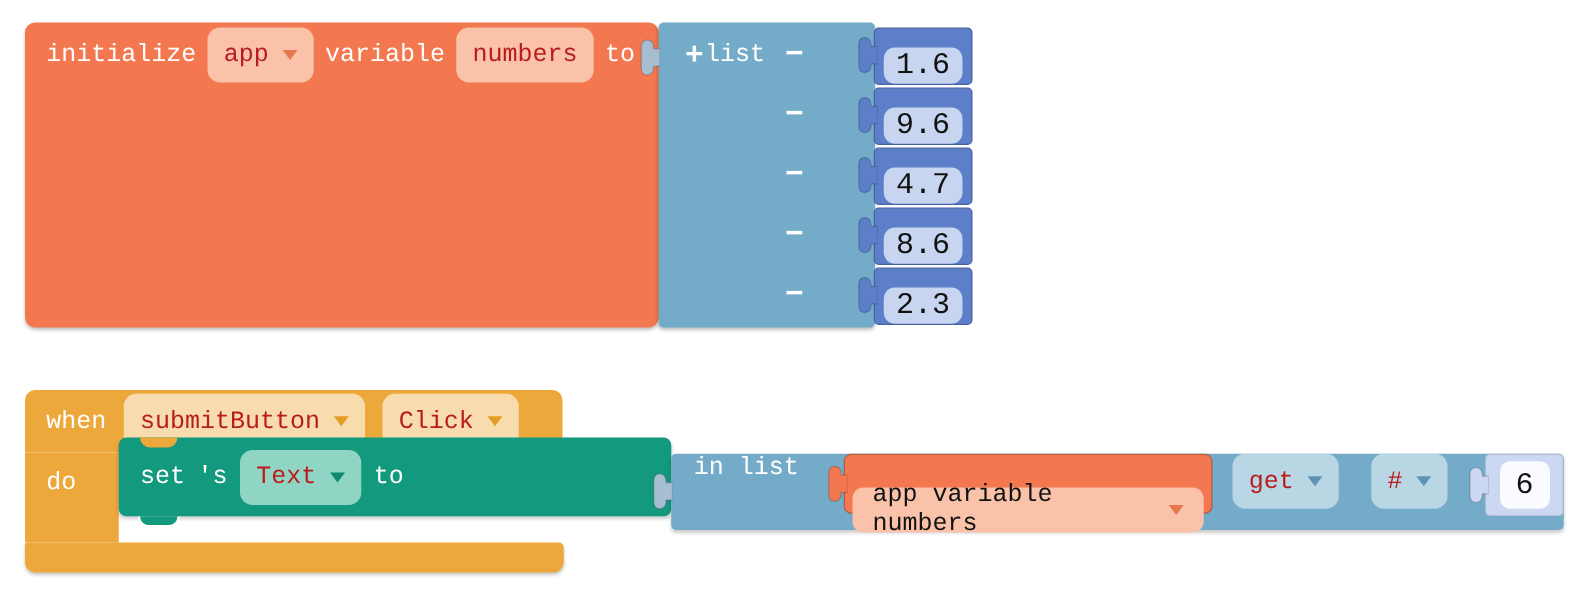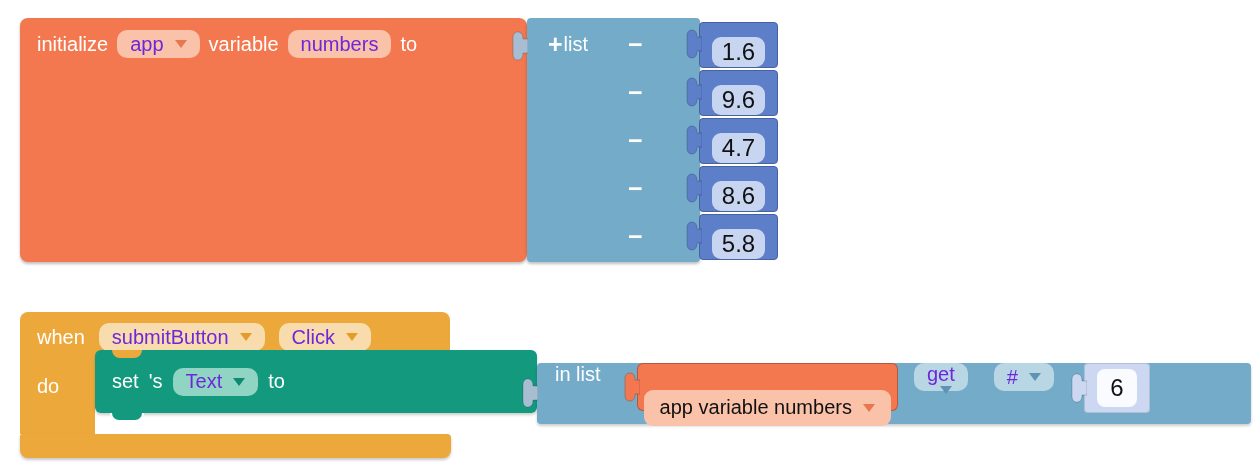--- a/index.html
+++ b/index.html
@@ -6,25 +6,25 @@
     --coral:#f3774f; --coral_pill:#f9c2a9; --coral_arrow:#e8764f;
     --steel:#73abc9; --steel_pill:#b9d6e4; --steel_arrow:#5e93b5;
     --navy:#5d7ec8; --navy_pill:#c8d5f1;
     --amber:#eda83c; --amber_pill:#f8dcae; --amber_arrow:#e59c27;
     --teal:#13997d; --teal_pill:#90d5c3; --teal_arrow:#0f8a71;
     --peri:#ccd8f2; --peri_field:#fafbff;
     --plug_steel:#a6bdd2; --workspace_bg:#ffffff;
   }
   html,body{margin:0;padding:0;}
   .workspace{position:relative;width:1257px;height:475px;background:var(--workspace_bg);
-    font-family:Liberation Sans, sans-serif;overflow:hidden;border-radius:10px;}
+    font-family:Liberation Mono, monospace;overflow:hidden;border-radius:10px;}
   .block{position:absolute;box-sizing:border-box;}
   .lbl{color:#fff;font-size:20px;white-space:nowrap;}
-  .pill{display:inline-flex;align-items:center;height:28px;border-radius:10px;
-    padding:0 13px;font-size:20px;color:#6d28d9;white-space:nowrap;cursor:pointer;}
+  .pill{display:inline-flex;align-items:center;height:44px;border-radius:10px;
+    padding:0 13px;font-size:20px;color:#b91c1c;white-space:nowrap;cursor:pointer;}
   .arr{width:0;height:0;border-left:6px solid transparent;border-right:6px solid transparent;
     border-top:8px solid #999;margin-left:11px;}
   .pill-coral{background:var(--coral_pill);} .arr-coral{border-top-color:var(--coral_arrow);}
   .pill-amber{background:var(--amber_pill);} .arr-amber{border-top-color:var(--amber_arrow);}
   .pill-teal{background:var(--teal_pill);}  .arr-teal{border-top-color:var(--teal_arrow);}
   .pill-steel{background:var(--steel_pill);}.arr-steel{border-top-color:var(--steel_arrow);}
 
   .plug{position:absolute;}
 
   
@@ -65,21 +65,21 @@
   .inlist{left:537px;top:363px;width:714px;height:61px;background:var(--steel);
     border-radius:4px;box-shadow:0 2px 3px rgba(0,0,0,.2);
     display:flex;align-items:flex-start;padding-left:18px;}
   .inlist>.plug{left:-15px;top:14px;color:var(--plug_steel);}
   .varblock{position:relative;margin-left:36px;height:48px;background:var(--coral);
     border:1px solid rgba(0,0,0,.25);border-radius:6px;display:flex;align-items:center;
     padding:0 6px;box-sizing:border-box;cursor:pointer;}
   .varblock .plug{left:-14px;top:7px;color:var(--coral);}
   .varpill{background:var(--coral_pill);border-radius:9px;height:36px;display:inline-flex;
     align-items:center;padding:0 16px;font-size:20px;color:#111;margin-top:41px;}
-  .getpill{margin-left:16px;flex-direction:column;}
+  .getpill{margin-left:16px;}
   .hashpill{margin-left:26px;}
   .sixblock{position:relative;margin-left:30px;width:66px;height:50px;background:var(--peri);
     border:1px solid rgba(0,0,0,.12);border-radius:4px;display:flex;align-items:center;
     justify-content:center;box-sizing:border-box;}
   .sixblock .plug{left:-14px;top:8px;color:var(--peri);}
   .sixfield{width:40px;height:38px;background:var(--peri_field);border-radius:8px;
     display:flex;align-items:center;justify-content:center;font-size:24px;color:#111;cursor:text;}
 </style>
 </head>
 <body>
@@ -145,21 +145,21 @@
         <span class="numpill">8.6</span>
       </div>
     </div>
 
     <div class="list-row">
       <span class="plusminus minus">−</span>
       <div class="numblock">
         <svg class="plug" width="16" height="32" viewBox="0 0 16 32">
             <path fill="currentColor" stroke="rgba(0,0,0,0.18)" d="M16 9 L11 9 C11 3.5 8.5 2 5.5 2 C2.5 2 1 4.5 1 8 L1 24 C1 27.5 2.5 30 5.5 30 C8.5 30 11 28.5 11 23 L16 23 Z"></path>
           </svg>
-        <span class="numpill">5.8</span>
+        <span class="numpill">2.3</span>
       </div>
     </div>
   </div>
 
   <div class="block whenbar">
     <span class="lbl">when</span>
     <span class="pill pill-amber">
       <span>submitButton</span>
       <span class="arr arr-amber"></span>
     </span>

